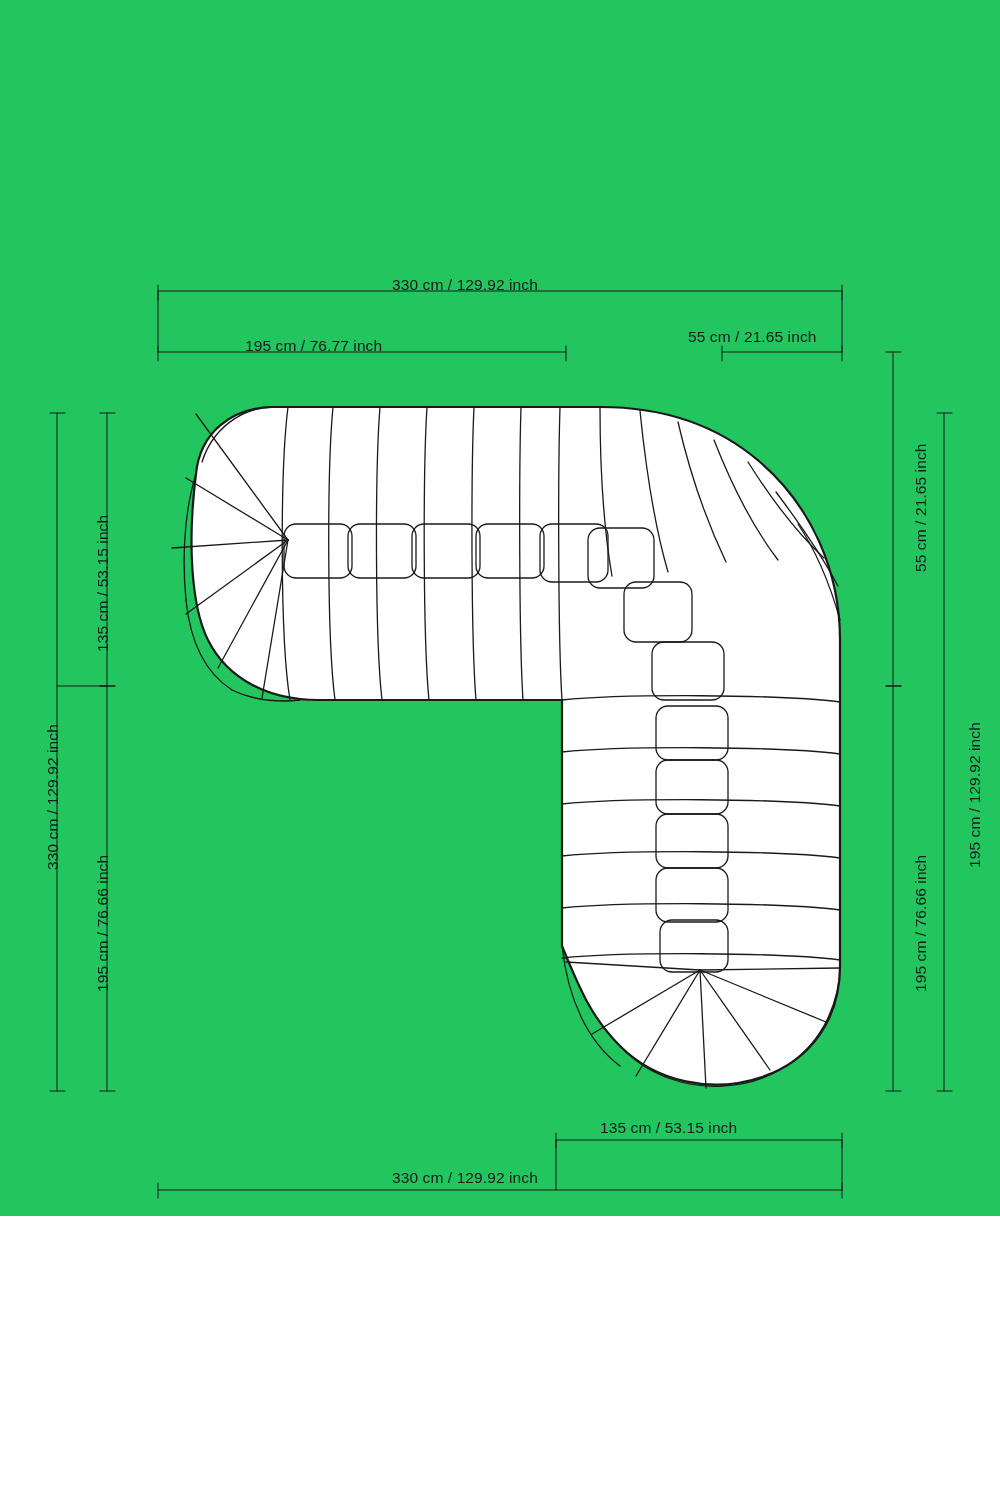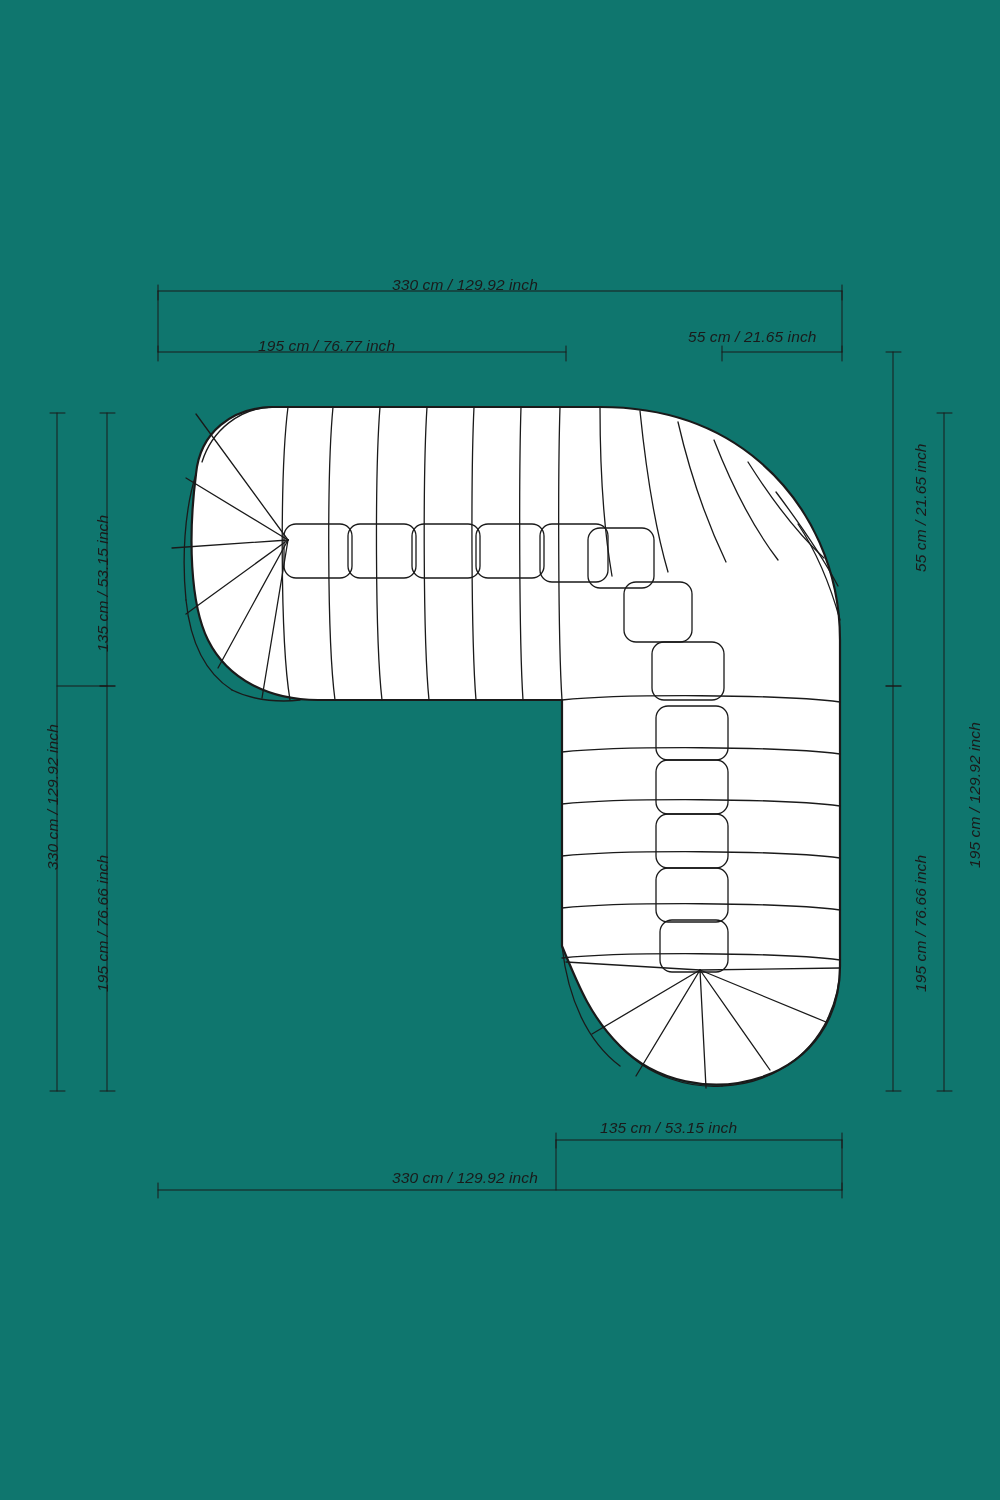--- a/index.html
+++ b/index.html
@@ -7,24 +7,23 @@
     padding: 0;
     background: #ffffff;
   }
   body {
     font-family: "Liberation Sans", sans-serif;
     color: #1a1a1a;
   }
   #stage {
     position: relative;
     width: 1000px;
-    height: 1500px;
-    background: #0f766e;
+    height: 1216px;
+    background: #22c55e;
     overflow: hidden;
-    font-style: italic;
   }
   #diagram-svg {
     position: absolute;
     left: 0;
     top: 0;
     width: 1000px;
     height: 1500px;
   }
   .dim-text {
     position: absolute;
@@ -182,21 +181,21 @@
         <path d="M 700 970 L 770 1070"></path>
         <path d="M 700 970 L 826 1022"></path>
         <path d="M 700 970 L 840 968"></path>
       </g>
 
     </g>
   </svg>
 
   <div class="dim-text" style="left:392px; top:276px;">330 cm / 129.92 inch</div>
 
-  <div class="dim-text" style="left:258px; top:337px;">195 cm / 76.77 inch</div>
+  <div class="dim-text" style="left:245px; top:337px;">195 cm / 76.77 inch</div>
 
   <div class="dim-text" style="left:688px; top:328px;">55 cm / 21.65 inch</div>
 
   <div class="dim-text rot-cw" style="left:44px; top:870px;">330 cm / 129.92 inch</div>
 
   <div class="dim-text rot-cw" style="left:94px; top:652px;">135 cm / 53.15 inch</div>
 
   <div class="dim-text rot-cw" style="left:94px; top:992px;">195 cm / 76.66 inch</div>
 
   <div class="dim-text rot-cw" style="left:966px; top:868px;">195 cm / 129.92 inch</div>

